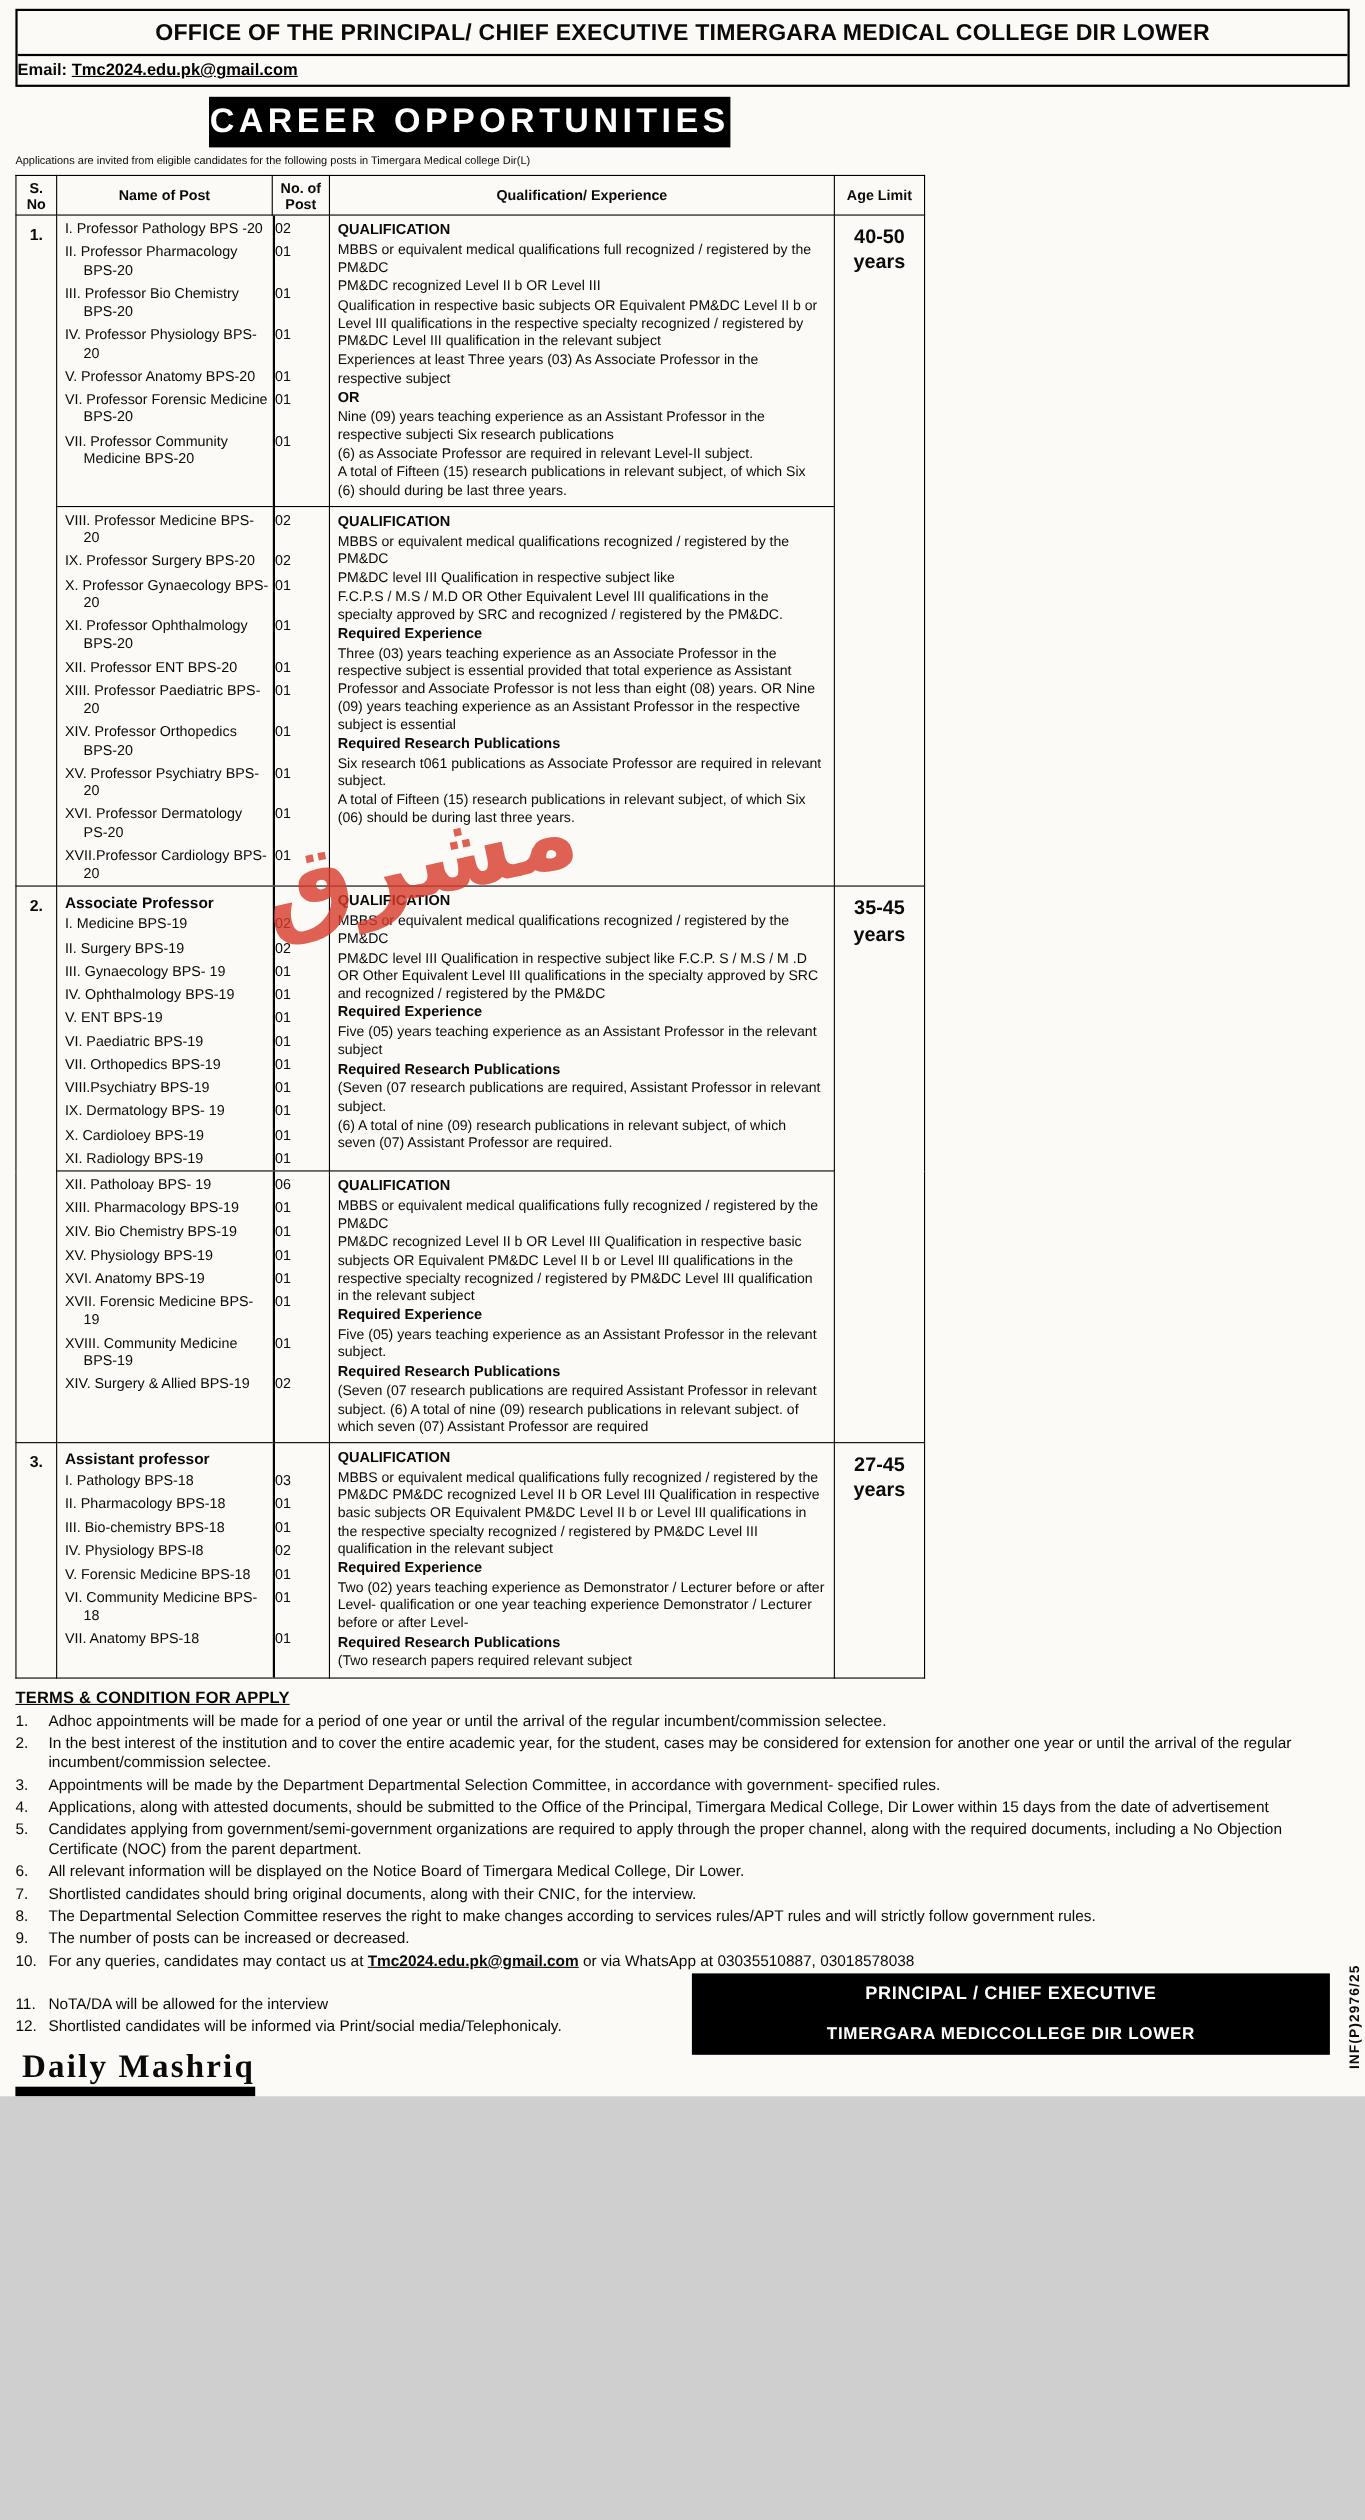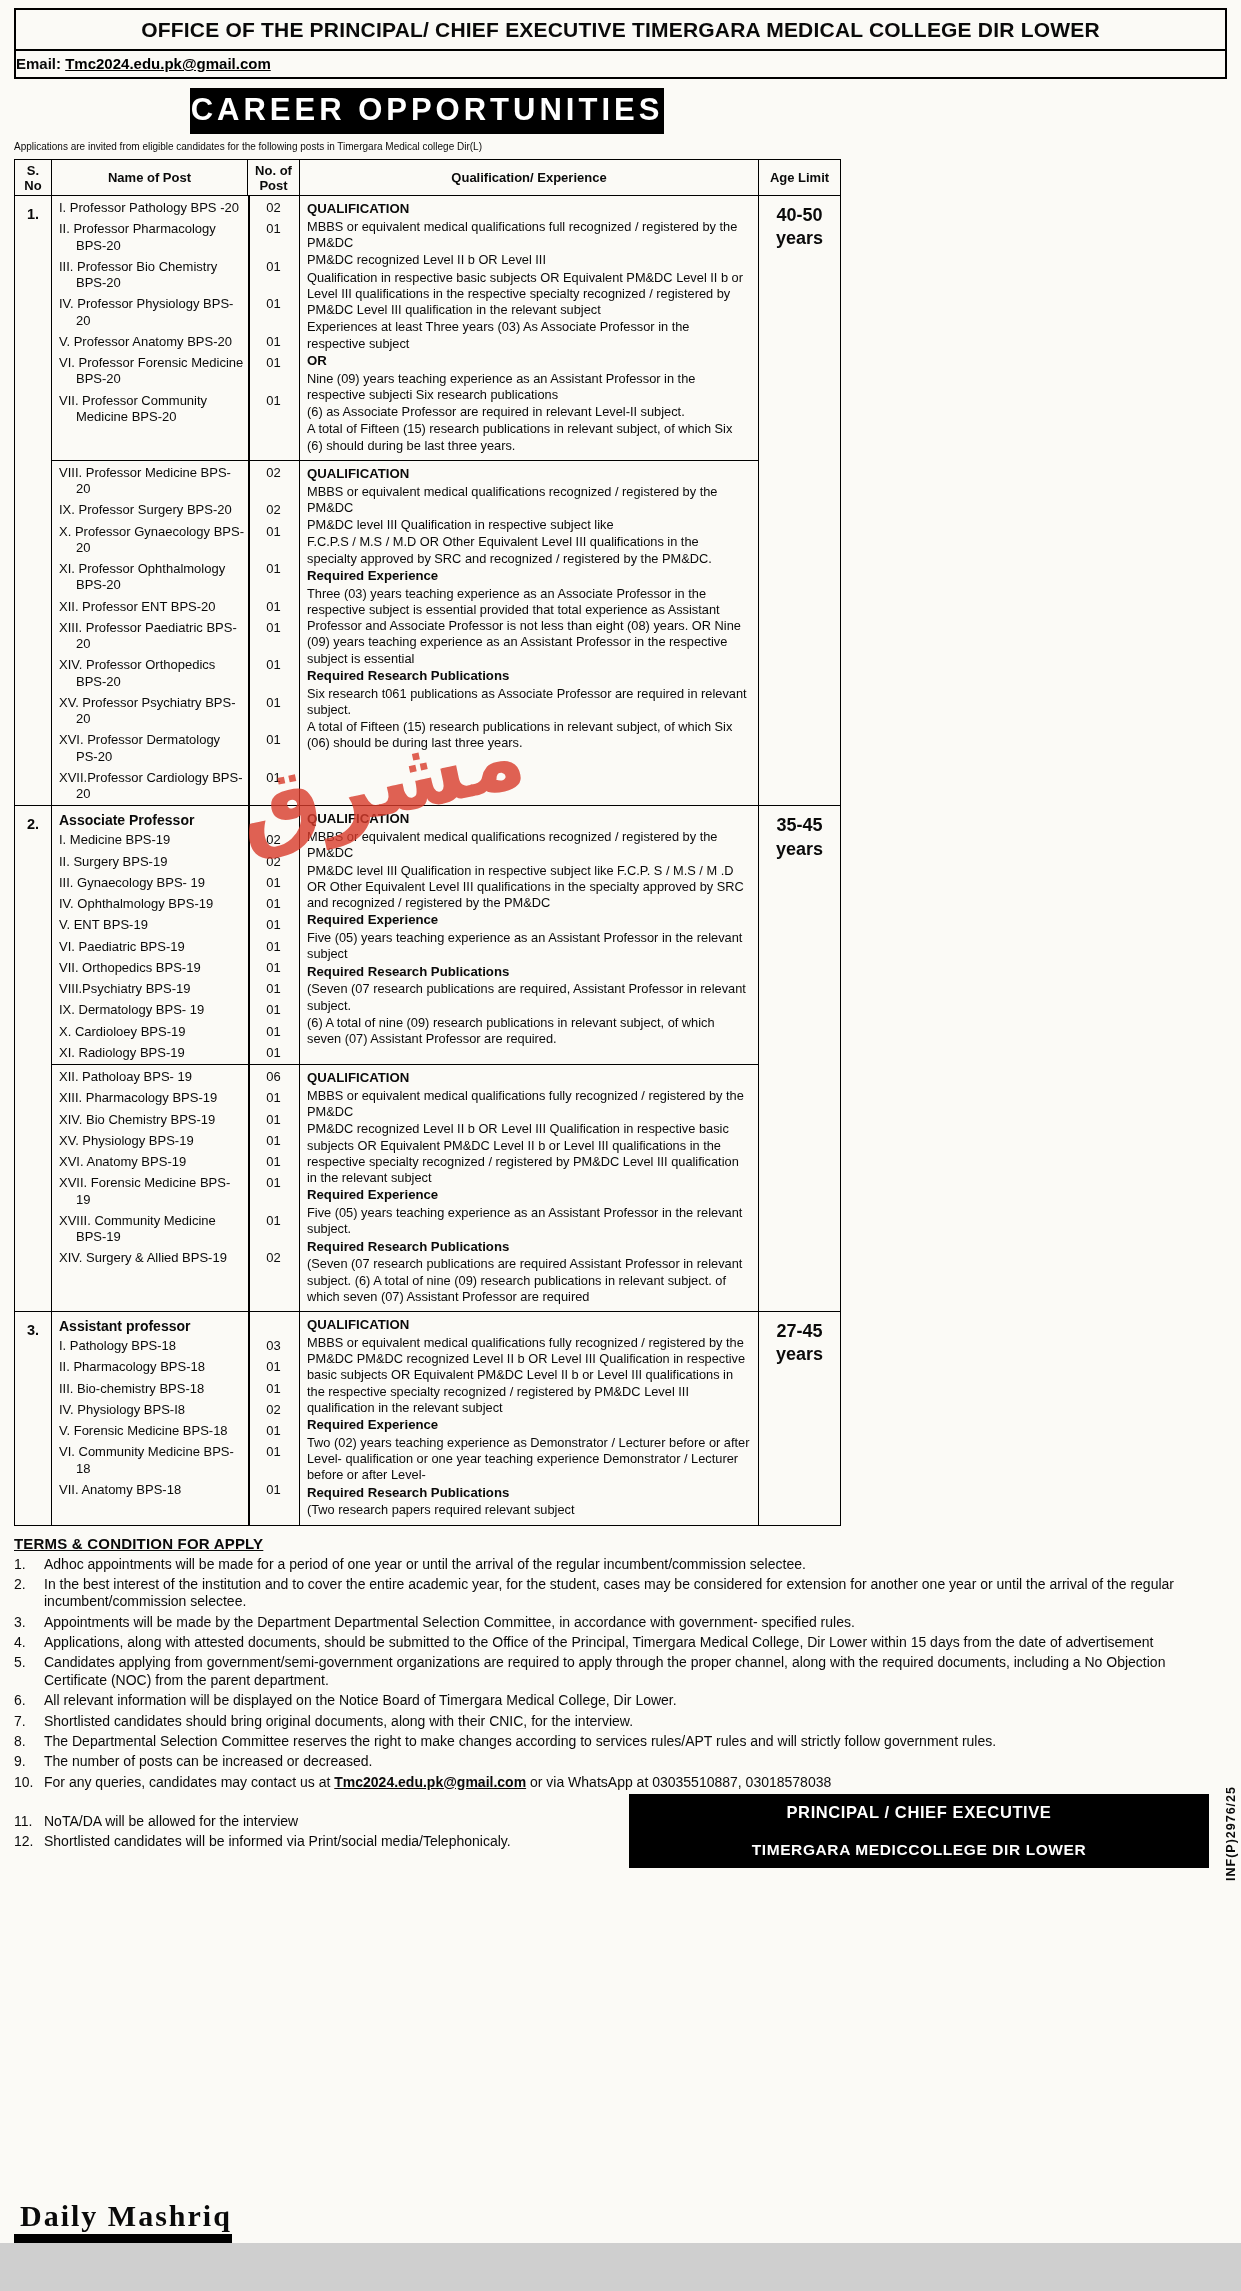--- a/index.html
+++ b/index.html
@@ -1,17 +1,17 @@
 <!DOCTYPE html>
 <html><head>
 <meta charset="utf-8">
 <style>
   *{box-sizing:border-box;margin:0;padding:0}
   html,body{background:#cfcfcf}
-  .page{width:1241px;height:2243px;background:#fbfaf6;position:relative;
+  .page{width:1241px;height:1906px;background:#fbfaf6;position:relative;
         font-family:"Liberation Sans",sans-serif;color:#0a0a0a;overflow:hidden;margin:0 auto}
   .inner{padding:8px 14px 0 14px}
 
   
   .ad-header{border:2px solid #000}
   .ad-title{font-size:21px;font-weight:bold;text-align:center;padding:8px 6px 7px;letter-spacing:.2px;border-bottom:2px solid #000}
   .email-row{width:824px;text-align:left;font-size:15px;font-weight:bold;padding:4px 0 5px}
   .email-link{text-decoration:underline;color:#000;cursor:pointer}
 
   
@@ -23,21 +23,21 @@
   
   table.jobs{border-collapse:collapse;table-layout:fixed;width:826px;margin-top:2px}
   .jobs th,.jobs td{border:1.5px solid #000}
   .jobs th{font-size:13px;font-weight:bold;text-align:center;vertical-align:middle;white-space:pre-line;padding:2px;height:36px}
   .c-sno{width:37px}.c-name{width:196px}.c-count{width:52px}.c-qual{width:459px}.c-age{width:82px}
   .sno-cell{vertical-align:top;text-align:center;font-weight:bold;font-size:14.5px;padding-top:10px}
   .posts-cell{vertical-align:top;padding:0;position:relative}
   .posts-cell::after{content:"";position:absolute;top:0;bottom:0;left:196px;width:1.5px;background:#000}
   .posts-grid{display:grid;grid-template-columns:196px 1fr;align-content:start;padding-top:2px}
   .post-name{font-size:13px;padding:2px 4px 3px 24px;text-indent:-17px;line-height:1.25}
-  .post-count{font-size:13px;text-align:center;padding:2px 2px 3px;line-height:1.25}
+  .post-count{font-size:13px;padding:2px 2px 3px;line-height:1.25}
   .group-title{font-weight:bold;font-size:14px;padding:4px 4px 2px 7px}
   .qual-cell{vertical-align:top;padding:5px 7px;font-size:12.8px;line-height:1.27}
   .qline{margin-bottom:1px}
   .qline.qbold{font-weight:bold;font-size:13.2px}
   .age-cell{vertical-align:top;text-align:center;font-weight:bold;font-size:18px;white-space:pre-line;padding-top:8px;line-height:1.3}
 
   
   .terms{margin-top:9px;font-size:14px}
   .terms-heading{font-size:15px;font-weight:bold;text-decoration:underline;margin-bottom:4px;letter-spacing:.2px}
   .term-item{display:flex;margin-bottom:3px;line-height:1.24}

